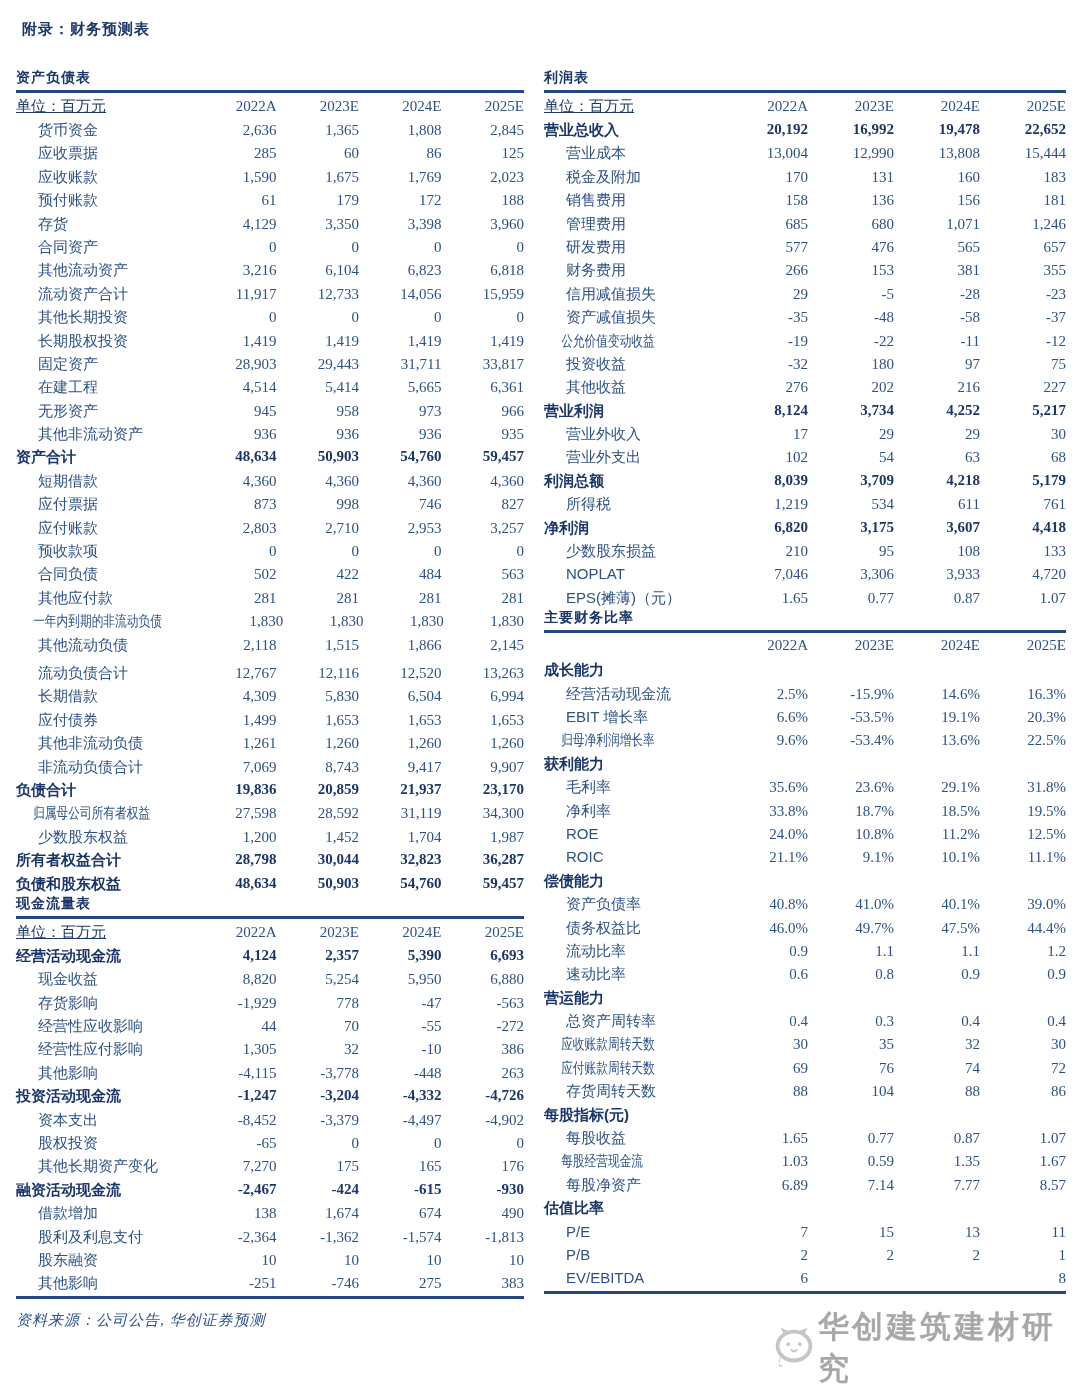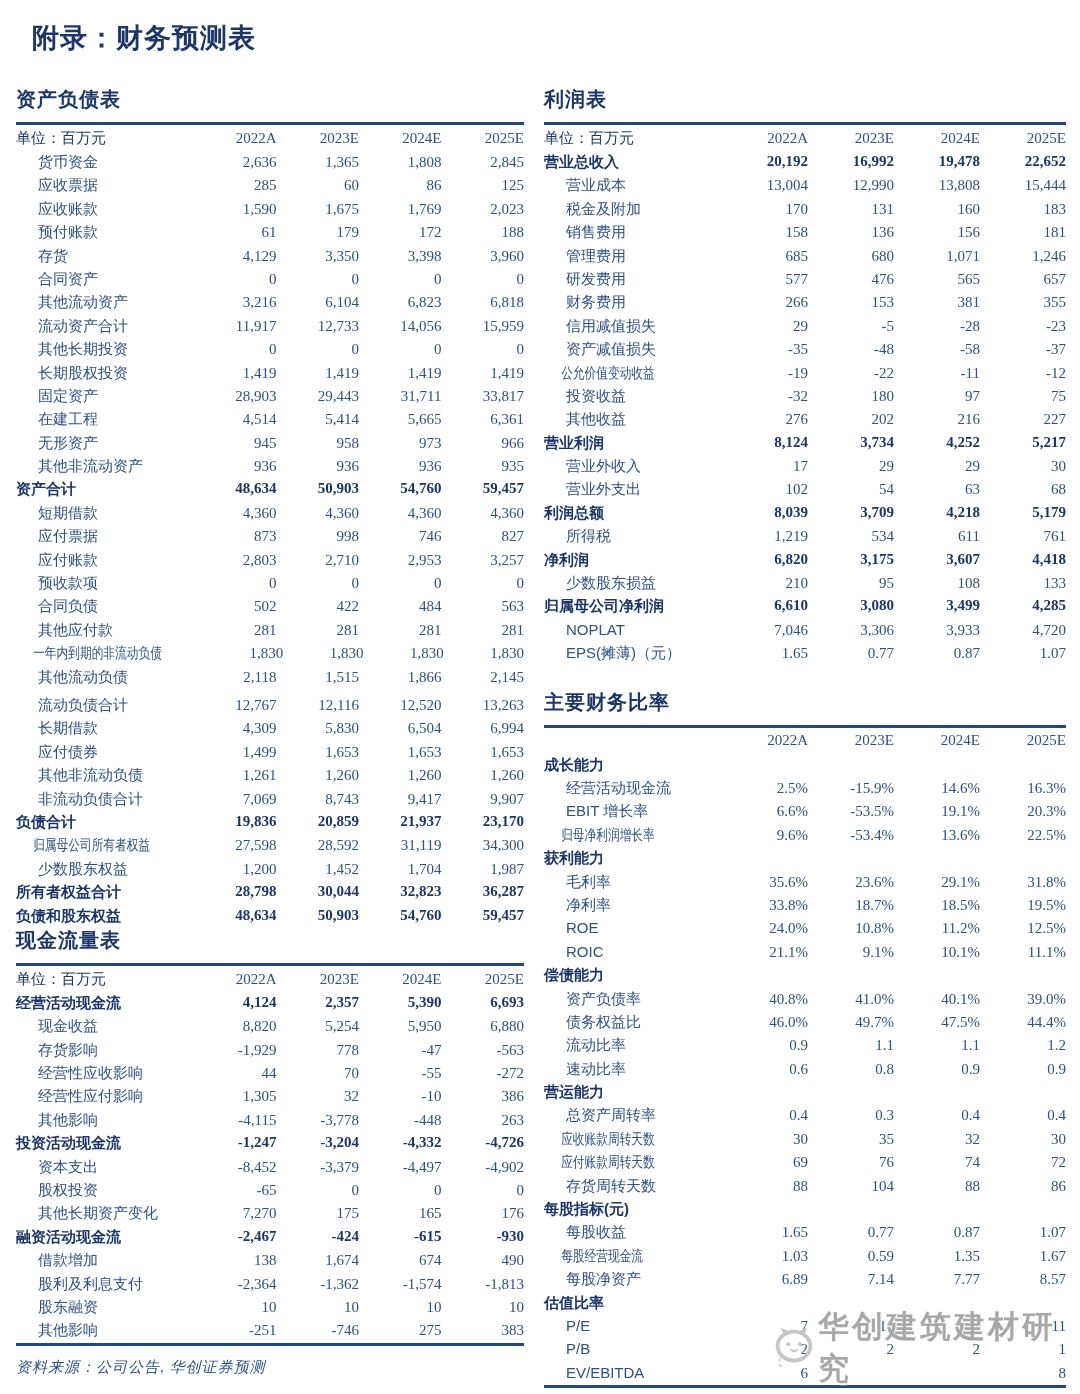--- a/index.html
+++ b/index.html
@@ -11,57 +11,58 @@
   *{box-sizing:border-box;margin:0;padding:0;}
   html,body{background:#ffffff;}
   body{
     width:1080px;height:1394px;overflow:hidden;position:relative;
     font-family:"Liberation Serif","DejaVu Serif",serif;
     color:var(--body);
   }
   .page{padding:14px 18px 0 16px;position:relative;height:100%;}
   .page-title{
     font-family:"Liberation Sans","DejaVu Sans",sans-serif;
-    font-weight:bold;font-size:27px;color:var(--navy);
-    margin:6px 0 30px 16px;letter-spacing:1px;
+    font-weight:bold;font-size:15px;color:var(--navy);
+    margin:6px 0 30px 6px;letter-spacing:1px;
   }
   .cols{display:flex;gap:20px;align-items:flex-start;}
   .col-left{width:508px;flex:0 0 508px;}
   .col-right{width:522px;flex:0 0 522px;}
   .sec-title{
     font-family:"Liberation Sans","DejaVu Sans",sans-serif;
-    font-weight:bold;font-size:20px;color:var(--navy);
-    padding-bottom:9px;border-bottom:3px solid var(--rule);
+    font-weight:bold;font-size:14px;color:var(--navy);
+    padding-bottom:3px;border-bottom:3px solid var(--rule);
     letter-spacing:1px;
   }
   .table{width:100%;}
   .table.bottom-rule{border-bottom:3px solid var(--rule);padding-bottom:1px;}
   .t-row{
     display:flex;align-items:baseline;height:23.4px;
     font-size:15px;line-height:23.4px;color:var(--body);
     white-space:nowrap;
   }
   .t-head{height:25px;line-height:25px;}
   .t-head .t-label{
     font-family:"Liberation Sans","DejaVu Sans",sans-serif;
     color:var(--navy);
+    text-decoration:underline;
   }
   .t-label{
     flex:0 0 178px;overflow:visible;
     font-family:"Liberation Sans","DejaVu Sans",sans-serif;
   }
   .t-label.indent{padding-left:22px;}
   .t-label.narrow{transform:scaleX(0.78);transform-origin:left center;}
   .t-cell{flex:1;text-align:right;font-family:"Liberation Serif","DejaVu Serif",serif;}
   .t-row.bold{font-weight:bold;color:var(--navy);align-items:center;}
   .t-row.bold .t-label{font-weight:bold;}
   .t-row.section{font-weight:bold;color:var(--navy);}
   .t-row.gap{margin-top:5px;}
   .mt-cash{font-family:Liberation Mono, monospace;}
-  .mt-ratio{margin-top:24px;font-family:Liberation Serif, serif;}
+  .mt-ratio{font-family:Liberation Serif, serif;}
   .footer{
     margin-top:12px;
     font-style:italic;font-size:15px;color:var(--body);
     font-family:"Liberation Serif","DejaVu Serif",serif;
     letter-spacing:1px;
   }
   .watermark{
     position:absolute;left:768px;top:1306px;z-index:5;
     display:flex;align-items:center;
     pointer-events:none;
@@ -581,27 +582,20 @@
             <span class="t-cell">3,175</span>
             <span class="t-cell">3,607</span>
             <span class="t-cell">4,418</span>
           </div>
           <div class="t-row">
             <span class="t-label indent">少数股东损益</span>
             <span class="t-cell">210</span>
             <span class="t-cell">95</span>
             <span class="t-cell">108</span>
             <span class="t-cell">133</span>
-          </div>
-          <div class="t-row bold">
-            <span class="t-label">归属母公司净利润</span>
-            <span class="t-cell">6,610</span>
-            <span class="t-cell">3,080</span>
-            <span class="t-cell">3,499</span>
-            <span class="t-cell">4,285</span>
           </div>
           <div class="t-row">
             <span class="t-label indent">NOPLAT</span>
             <span class="t-cell">7,046</span>
             <span class="t-cell">3,306</span>
             <span class="t-cell">3,933</span>
             <span class="t-cell">4,720</span>
           </div>
           <div class="t-row">
             <span class="t-label indent">EPS(摊薄)（元）</span>

